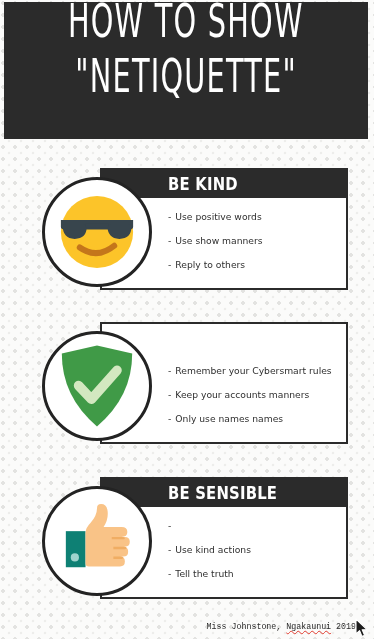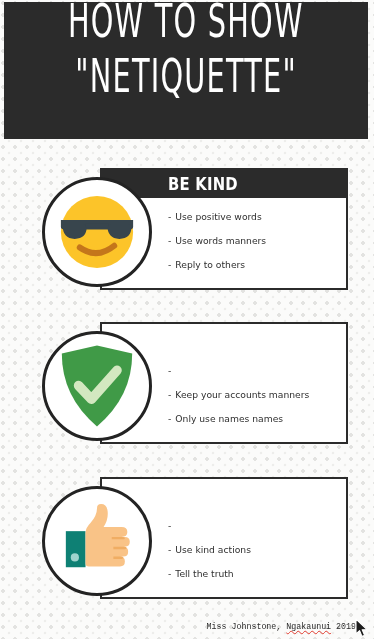--- a/index.html
+++ b/index.html
@@ -183,21 +183,21 @@
     <div class="card-heading-bar">
       <span class="card-heading-text">BE KIND</span>
     </div>
     <div class="card-bullets">
       <div class="bullet">
         <span class="bullet-dash">-</span>
         <span>Use positive words</span>
       </div>
       <div class="bullet">
         <span class="bullet-dash">-</span>
-        <span>Use words manners</span>
+        <span>Use show manners</span>
       </div>
       <div class="bullet">
         <span class="bullet-dash">-</span>
         <span>Reply to others</span>
       </div>
     </div>
     <div class="circle-badge">
       <svg class="icon-svg" width="86" height="86" viewBox="0 0 100 100">
         <circle cx="50" cy="50" r="42" fill="#fcc429"></circle>
         <path d="M8 36 H92 V44 Q92 47 88 47 H12 Q8 47 8 44 Z" fill="#38454d"></path>
@@ -207,40 +207,44 @@
         <path d="M30 68 Q50 82 70 66" stroke="#c4761b" stroke-width="7" fill="none" stroke-linecap="round"></path>
       </svg>
     </div>
   </div>
 
   <div class="card" id="card-1">
     <div class="card-panel"></div>
     <div class="card-bullets">
       <div class="bullet">
         <span class="bullet-dash">-</span>
+        <span>Remember your Cybersmart rules</span>
       </div>
       <div class="bullet">
         <span class="bullet-dash">-</span>
         <span>Keep your accounts manners</span>
       </div>
       <div class="bullet">
         <span class="bullet-dash">-</span>
         <span>Only use names names</span>
       </div>
     </div>
     <div class="circle-badge">
       <svg class="icon-svg" width="80" height="84" viewBox="0 0 100 105">
         <path d="M50 2 L94 12 Q94 66 50 103 Q6 66 6 12 Z" fill="#409a47"></path>
         <path d="M27 52 L43 69 L75 33" stroke="#d3e8c0" stroke-width="12" fill="none" stroke-linecap="round" stroke-linejoin="round"></path>
       </svg>
     </div>
   </div>
 
   <div class="card" id="card-2">
     <div class="card-panel"></div>
+    <div class="card-heading-bar">
+      <span class="card-heading-text">BE SENSIBLE</span>
+    </div>
     <div class="card-bullets">
       <div class="bullet">
         <span class="bullet-dash">-</span>
       </div>
       <div class="bullet">
         <span class="bullet-dash">-</span>
         <span>Use kind actions</span>
       </div>
       <div class="bullet">
         <span class="bullet-dash">-</span>

